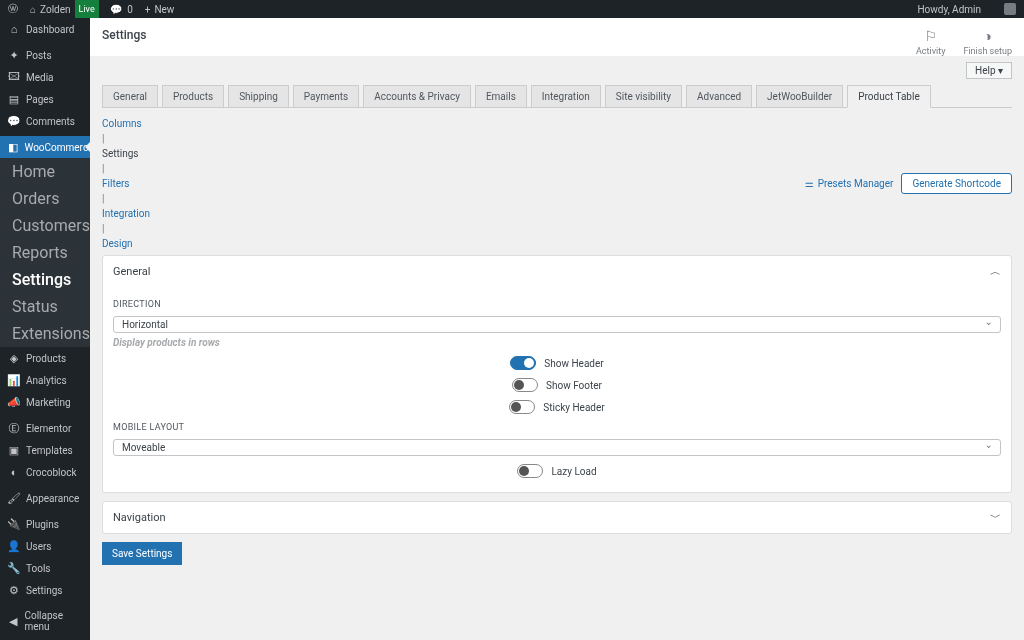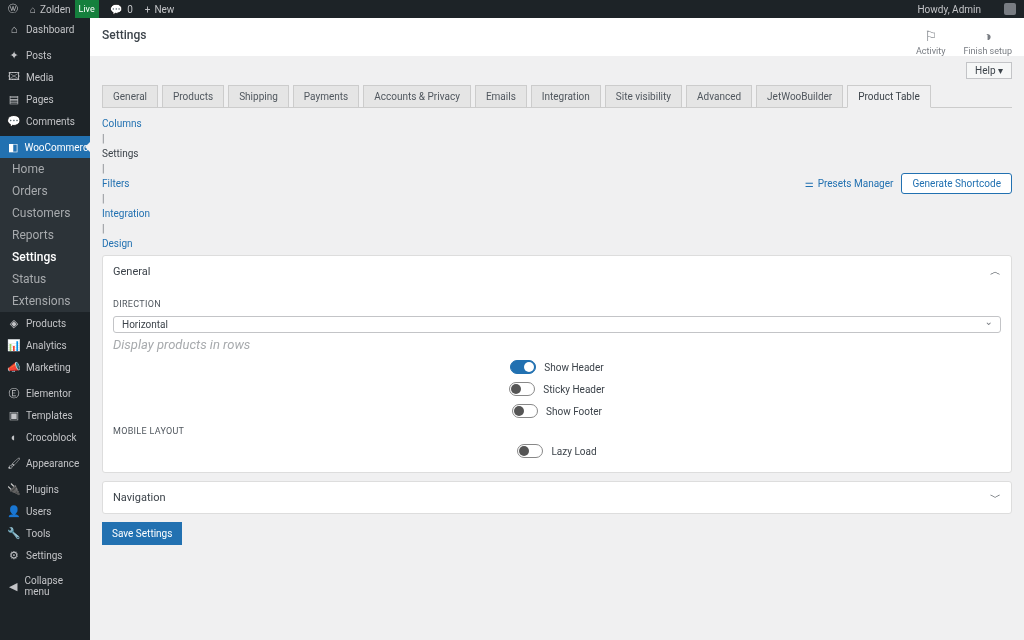--- a/index.html
+++ b/index.html
@@ -12,21 +12,21 @@
 .admin-bar-right { display: flex; align-items: center; gap: 23px; }
 .avatar-box { width: 12px; height: 12px; background: #787c82; border-radius: 2px; }
 
 .layout { display: flex; height: calc(100vh - 18px); }
 .sidebar { width: 90px; background: #1d2327; color: #c3c4c7; font-size: 10px; overflow-y: auto; }
 .sidebar-item { display: flex; align-items: center; gap: 6px; padding: 5px 8px; cursor: pointer; color: #c3c4c7; position: relative; }
 .sidebar-item.active { background: #2271b1; color: #fff; }
 .sidebar-item.active::after { content: ''; position: absolute; right: 0; top: 50%; transform: translateY(-50%); border: 5px solid transparent; border-right-color: #f0f0f1; }
 .sidebar-icon { width: 12px; height: 12px; display: inline-flex; align-items: center; justify-content: center; font-size: 11px; }
 .submenu { background: #2c3338; }
-.submenu-item { padding: 4px 8px 4px 12px; font-size: 12px; color: #a7aaad; cursor: pointer; }
+.submenu-item { padding: 4px 8px 4px 12px; font-size: 16px; color: #a7aaad; cursor: pointer; }
 .submenu-item.active { color: #fff; font-weight: 500; }
 .sidebar-separator { height: 4px; }
 
 .main { flex: 1; background: #f0f0f1; overflow-y: auto; }
 .header { background: #fff; padding: 10px 12px 0; display: flex; justify-content: space-between; align-items: flex-start; }
 .header h1 { font-size: 12px; font-weight: 500; color: #3c434a; padding-bottom: 10px; }
 .header-actions { display: flex; gap: 18px; align-items: center; }
 .header-action { display: flex; flex-direction: column; align-items: center; gap: 2px; font-size: 9px; color: #787c82; cursor: pointer; }
 .header-action-icon { font-size: 14px; }
 
@@ -47,21 +47,21 @@
 .presets-btn { color: #2271b1; font-size: 10px; cursor: pointer; display: flex; align-items: center; gap: 4px; }
 .generate-btn { border: 1px solid #2271b1; color: #2271b1; background: #fff; padding: 4px 10px; font-size: 10px; cursor: pointer; border-radius: 3px; }
 
 .panel { background: #fff; margin: 0 12px 8px; border: 1px solid #ddd; border-radius: 3px; }
 .panel-header { display: flex; justify-content: space-between; align-items: center; padding: 8px 10px; font-size: 11px; color: #3c434a; cursor: pointer; }
 .panel-body { padding: 4px 10px 14px; }
 .field-label { font-size: 9px; color: #50575e; margin-top: 8px; margin-bottom: 4px; letter-spacing: 0.3px; }
 .select { width: 100%; padding: 2px 8px; font-size: 10px; border: 1px solid #c3c4c7; border-radius: 3px; background: #fff; color: #3c434a; appearance: none; position: relative; }
 .select-wrap { position: relative; }
 .select-wrap::after { content: '⌄'; position: absolute; right: 8px; top: 50%; transform: translateY(-60%); font-size: 10px; color: #787c82; pointer-events: none; }
-.hint { font-size: 13px; color: #a7aaad; margin-top: 4px; font-style: italic; }
+.hint { font-size: 10px; color: #a7aaad; margin-top: 4px; font-style: italic; font-weight: bold; }
 .toggle-row { display: flex; align-items: center; gap: 8px; margin-top: 8px; font-size: 10px; color: #3c434a; justify-content: center; }
 .toggle { width: 26px; height: 14px; border-radius: 7px; position: relative; cursor: pointer; background: #fff; border: 1px solid #888; }
 .toggle.on { background: #2271b1; border-color: #2271b1; }
 .toggle::after { content: ''; position: absolute; width: 10px; height: 10px; border-radius: 50%; background: #555; top: 1px; left: 1px; transition: 0.2s; }
 .toggle.on::after { left: 13px; background: #fff; }
 
 .save-btn { background: #2271b1; color: #fff; border: none; padding: 6px 10px; font-size: 10px; cursor: pointer; margin: 0 12px 12px; border-radius: 0; }
 </style>
 </head>
 <body>
@@ -248,28 +248,33 @@
           </select>
         </div>
         <div class="hint">Display products in rows</div>
 
         <div class="toggle-row">
           <div class="toggle on"></div>
           <span>Show Header</span>
         </div>
         <div class="toggle-row">
           <div class="toggle"></div>
+          <span>Show Footer</span>
+        </div>
+        <div class="toggle-row">
+          <div class="toggle"></div>
           <span>Sticky Header</span>
         </div>
-        <div class="toggle-row">
-          <div class="toggle"></div>
-          <span>Show Footer</span>
-        </div>
 
         <div class="field-label">MOBILE LAYOUT</div>
+        <div class="select-wrap">
+          <select class="select">
+            <option>Moveable</option>
+          </select>
+        </div>
 
         <div class="toggle-row">
           <div class="toggle"></div>
           <span>Lazy Load</span>
         </div>
       </div>
     </div>
 
     <div class="panel">
       <div class="panel-header">

